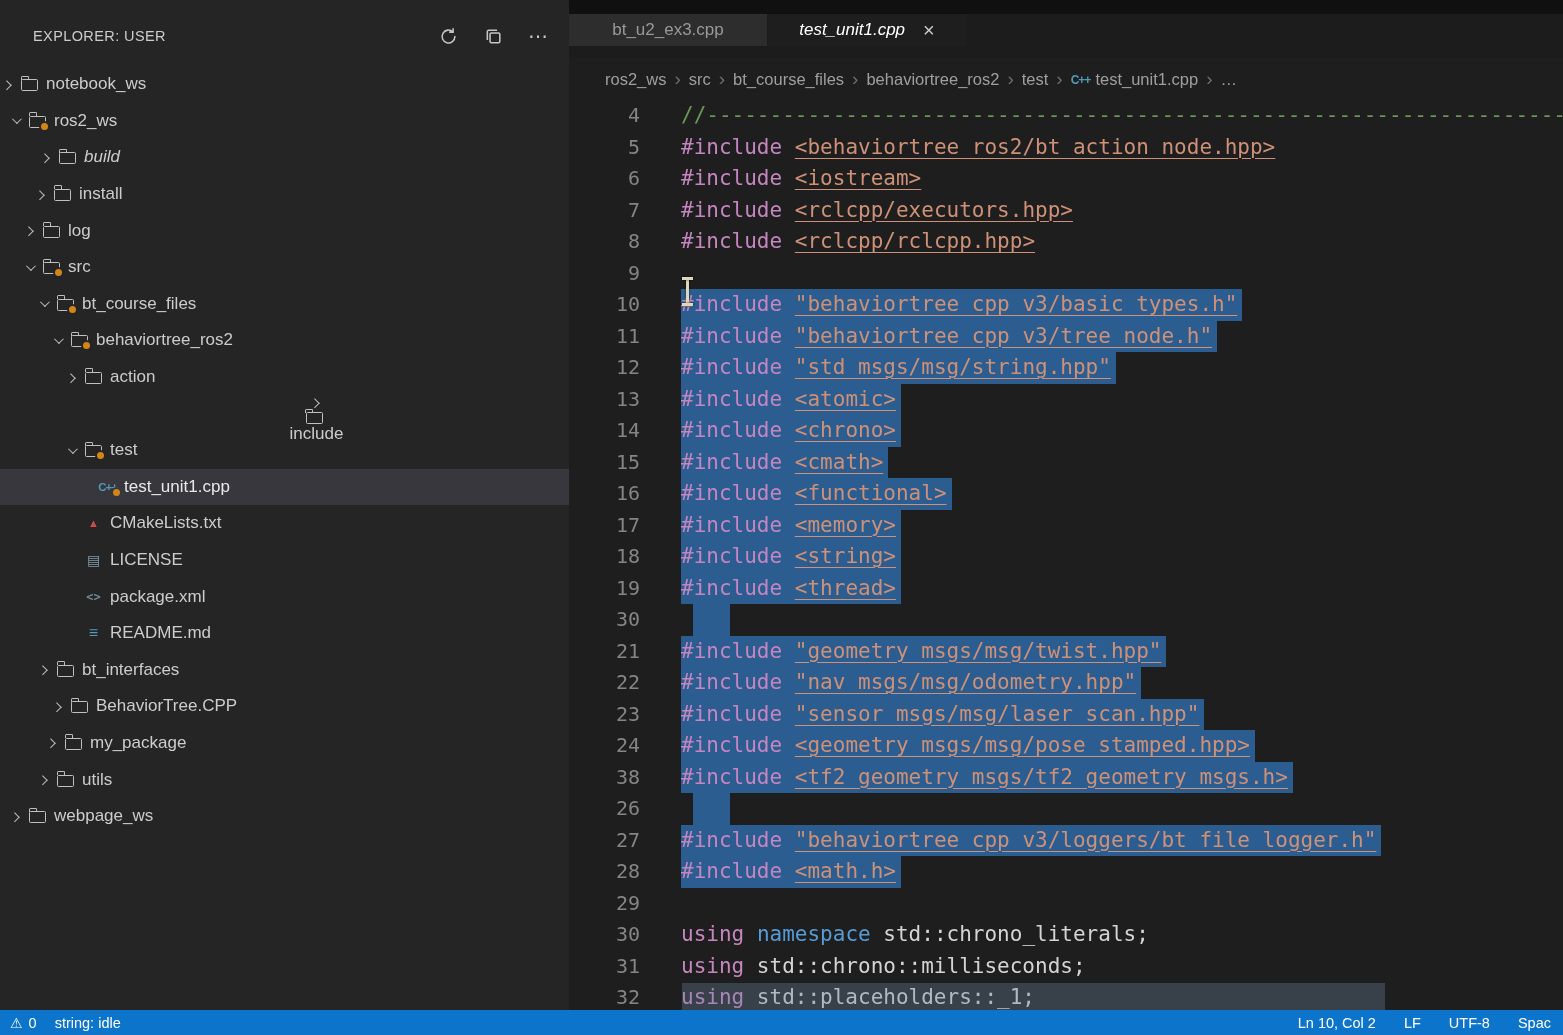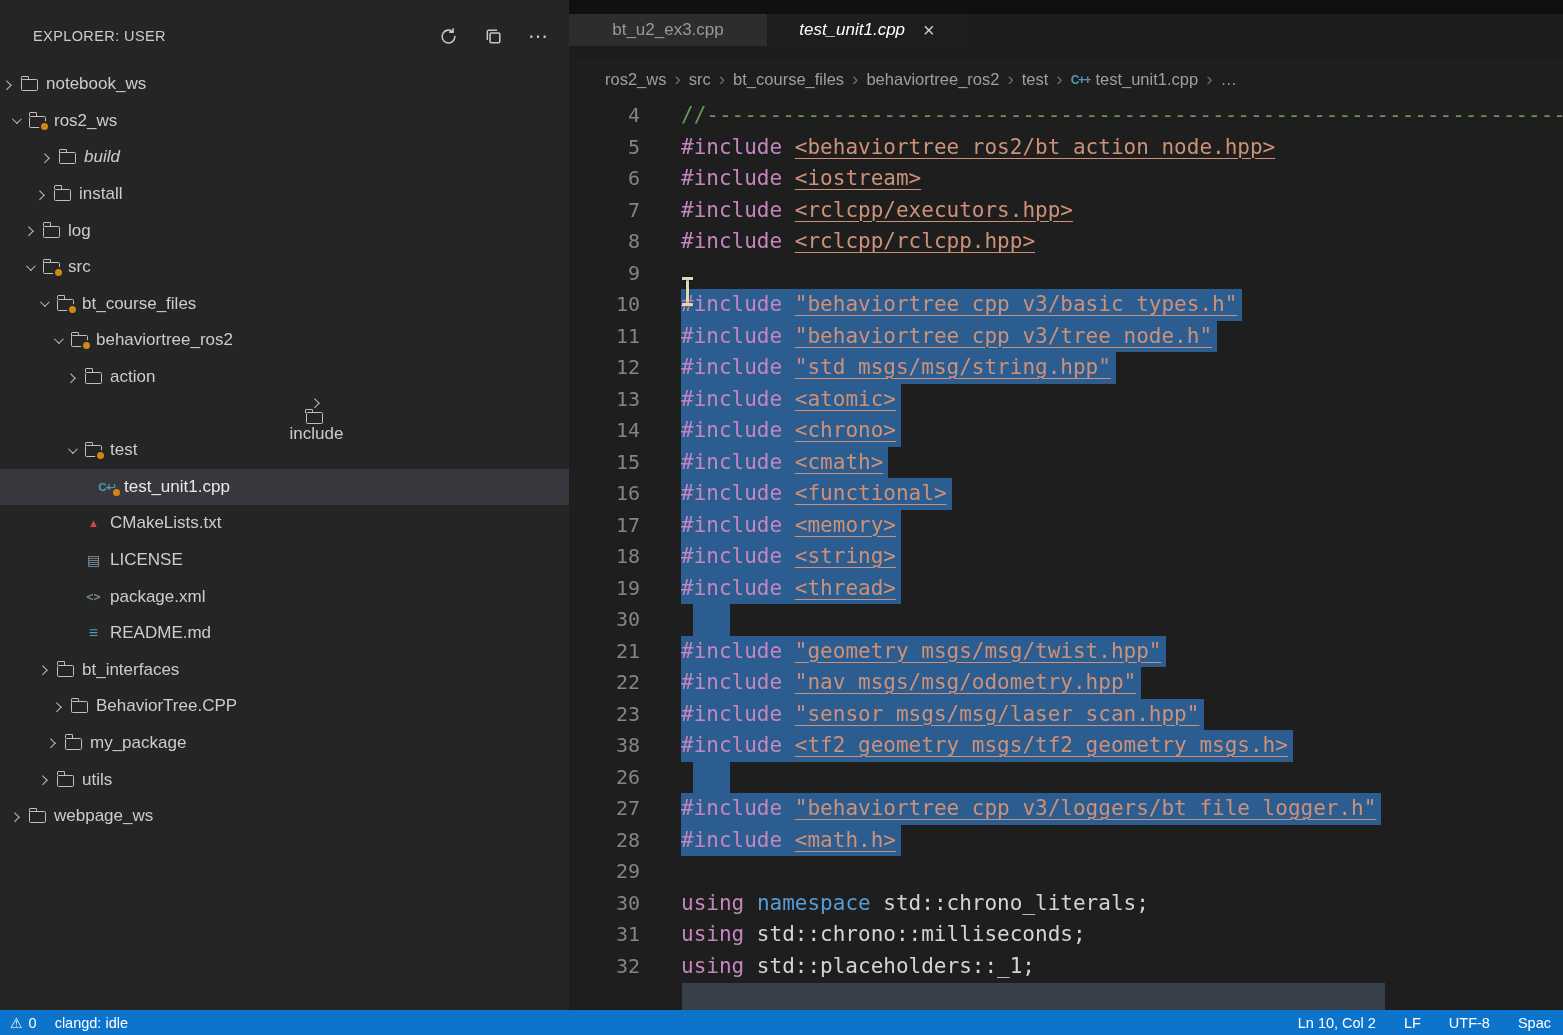--- a/index.html
+++ b/index.html
@@ -301,41 +301,42 @@
         <div class="line"><span class="num">14</span><span class="code sel"><span class="tk-p">#include</span><span class="tk-t"> </span><span class="tk-s">&lt;chrono&gt;</span></span></div>
         <div class="line"><span class="num">15</span><span class="code sel"><span class="tk-p">#include</span><span class="tk-t"> </span><span class="tk-s">&lt;cmath&gt;</span></span></div>
         <div class="line"><span class="num">16</span><span class="code sel"><span class="tk-p">#include</span><span class="tk-t"> </span><span class="tk-s">&lt;functional&gt;</span></span></div>
         <div class="line"><span class="num">17</span><span class="code sel"><span class="tk-p">#include</span><span class="tk-t"> </span><span class="tk-s">&lt;memory&gt;</span></span></div>
         <div class="line"><span class="num">18</span><span class="code sel"><span class="tk-p">#include</span><span class="tk-t"> </span><span class="tk-s">&lt;string&gt;</span></span></div>
         <div class="line"><span class="num">19</span><span class="code sel"><span class="tk-p">#include</span><span class="tk-t"> </span><span class="tk-s">&lt;thread&gt;</span></span></div>
         <div class="line"><span class="num">30</span><span class="code"><span class="stub"></span></span></div>
         <div class="line"><span class="num">21</span><span class="code sel"><span class="tk-p">#include</span><span class="tk-t"> </span><span class="tk-s">"geometry_msgs/msg/twist.hpp"</span></span></div>
         <div class="line"><span class="num">22</span><span class="code sel"><span class="tk-p">#include</span><span class="tk-t"> </span><span class="tk-s">"nav_msgs/msg/odometry.hpp"</span></span></div>
         <div class="line"><span class="num">23</span><span class="code sel"><span class="tk-p">#include</span><span class="tk-t"> </span><span class="tk-s">"sensor_msgs/msg/laser_scan.hpp"</span></span></div>
+        <div class="line"><span class="num">24</span><span class="code sel"><span class="tk-p">#include</span><span class="tk-t"> </span><span class="tk-s">&lt;geometry_msgs/msg/pose_stamped.hpp&gt;</span></span></div>
         <div class="line"><span class="num">38</span><span class="code sel"><span class="tk-p">#include</span><span class="tk-t"> </span><span class="tk-s">&lt;tf2_geometry_msgs/tf2_geometry_msgs.h&gt;</span></span></div>
         <div class="line"><span class="num">26</span><span class="code"><span class="stub"></span></span></div>
         <div class="line"><span class="num">27</span><span class="code sel"><span class="tk-p">#include</span><span class="tk-t"> </span><span class="tk-s">"behaviortree_cpp_v3/loggers/bt_file_logger.h"</span></span></div>
         <div class="line"><span class="num">28</span><span class="code sel"><span class="tk-p">#include</span><span class="tk-t"> </span><span class="tk-s">&lt;math.h&gt;</span></span></div>
         <div class="line"><span class="num">29</span><span class="code"></span></div>
         <div class="line"><span class="num">30</span><span class="code"><span class="tk-p">using</span><span class="tk-t"> </span><span class="tk-k">namespace</span><span class="tk-t"> std::chrono_literals;</span></span></div>
         <div class="line"><span class="num">31</span><span class="code"><span class="tk-p">using</span><span class="tk-t"> std::chrono::milliseconds;</span></span></div>
         <div class="line"><span class="num">32</span><span class="code"><span class="tk-p">using</span><span class="tk-t"> std::placeholders::_1;</span></span></div>
       </div>
     <div class="hscroll"></div>
     <div class="ibeam"></div>
   </div>
 
   <footer class="statusbar">
     <span class="sb-left" id="sb-left">
         <span class="sb-item">
           <span class="sb-icon">⚠</span>
           <span>0</span>
         </span>
         <span class="sb-item">
-          <span>clangd: idle</span>
+          <span>string: idle</span>
         </span>
       </span>
     <span class="sb-right" id="sb-right">
         <span class="sb-item">
           <span>Ln 10, Col 2</span>
         </span>
         <span class="sb-item">
           <span>LF</span>
         </span>
         <span class="sb-item">

